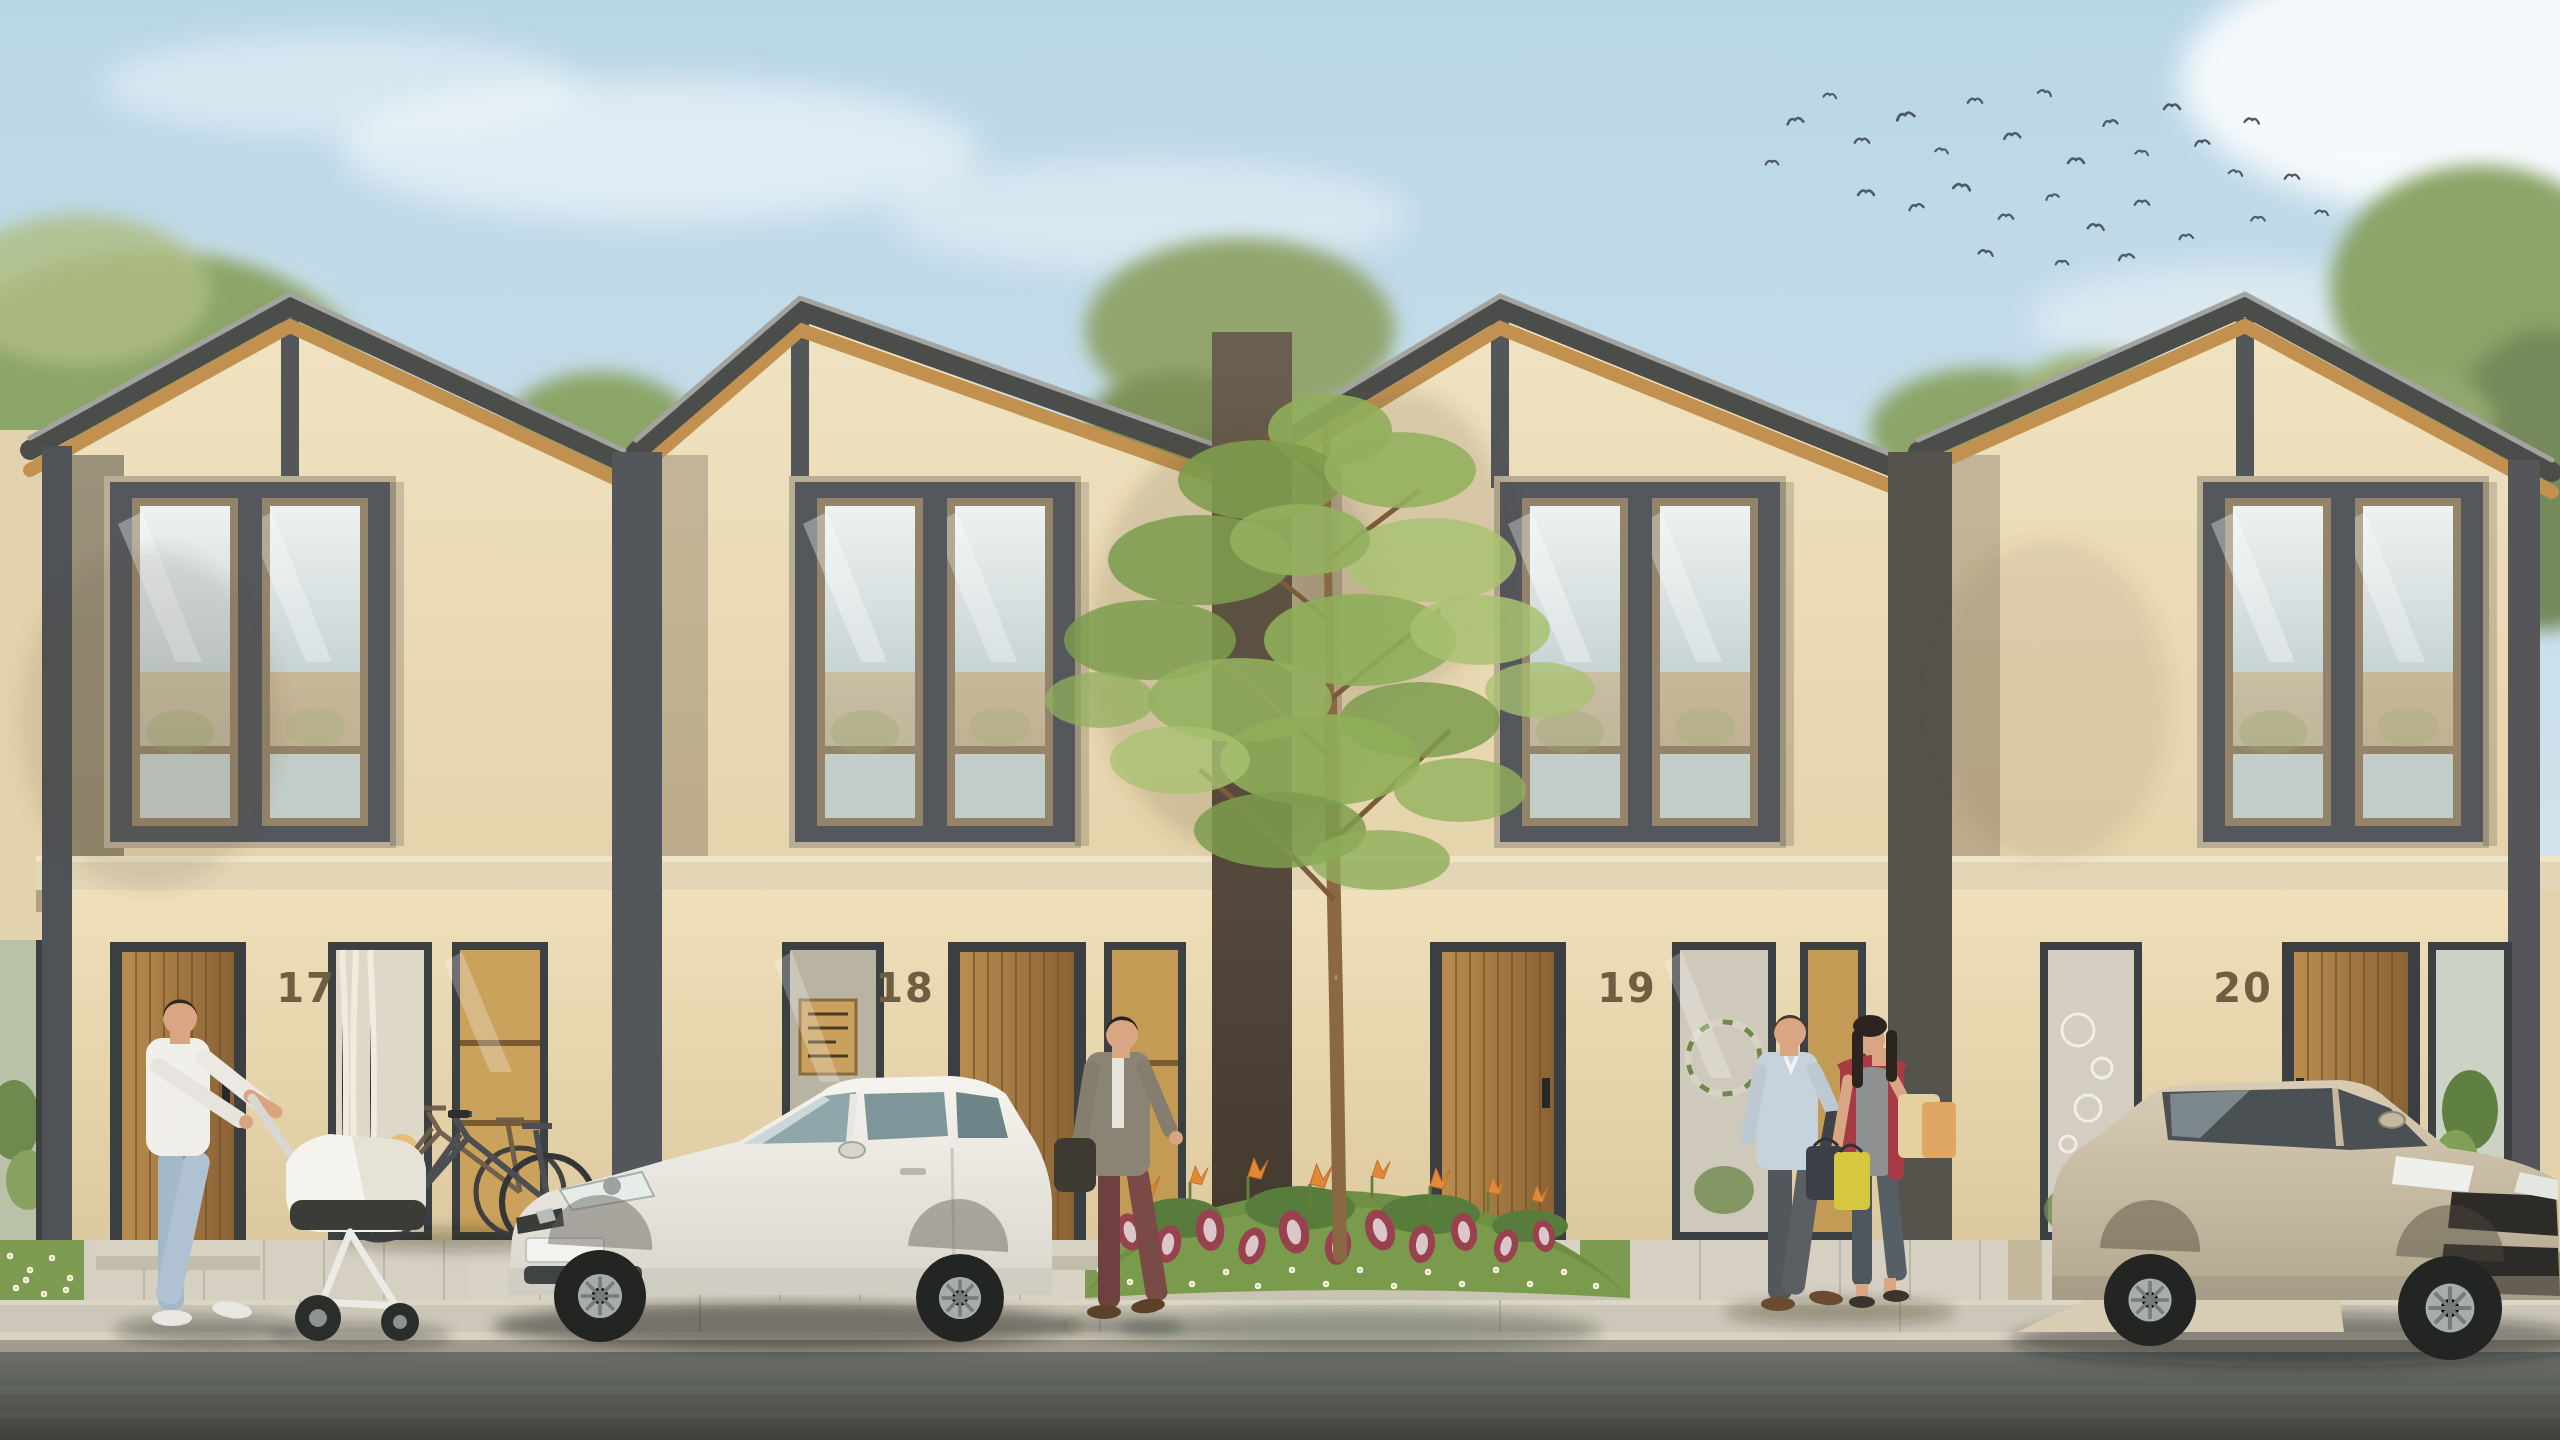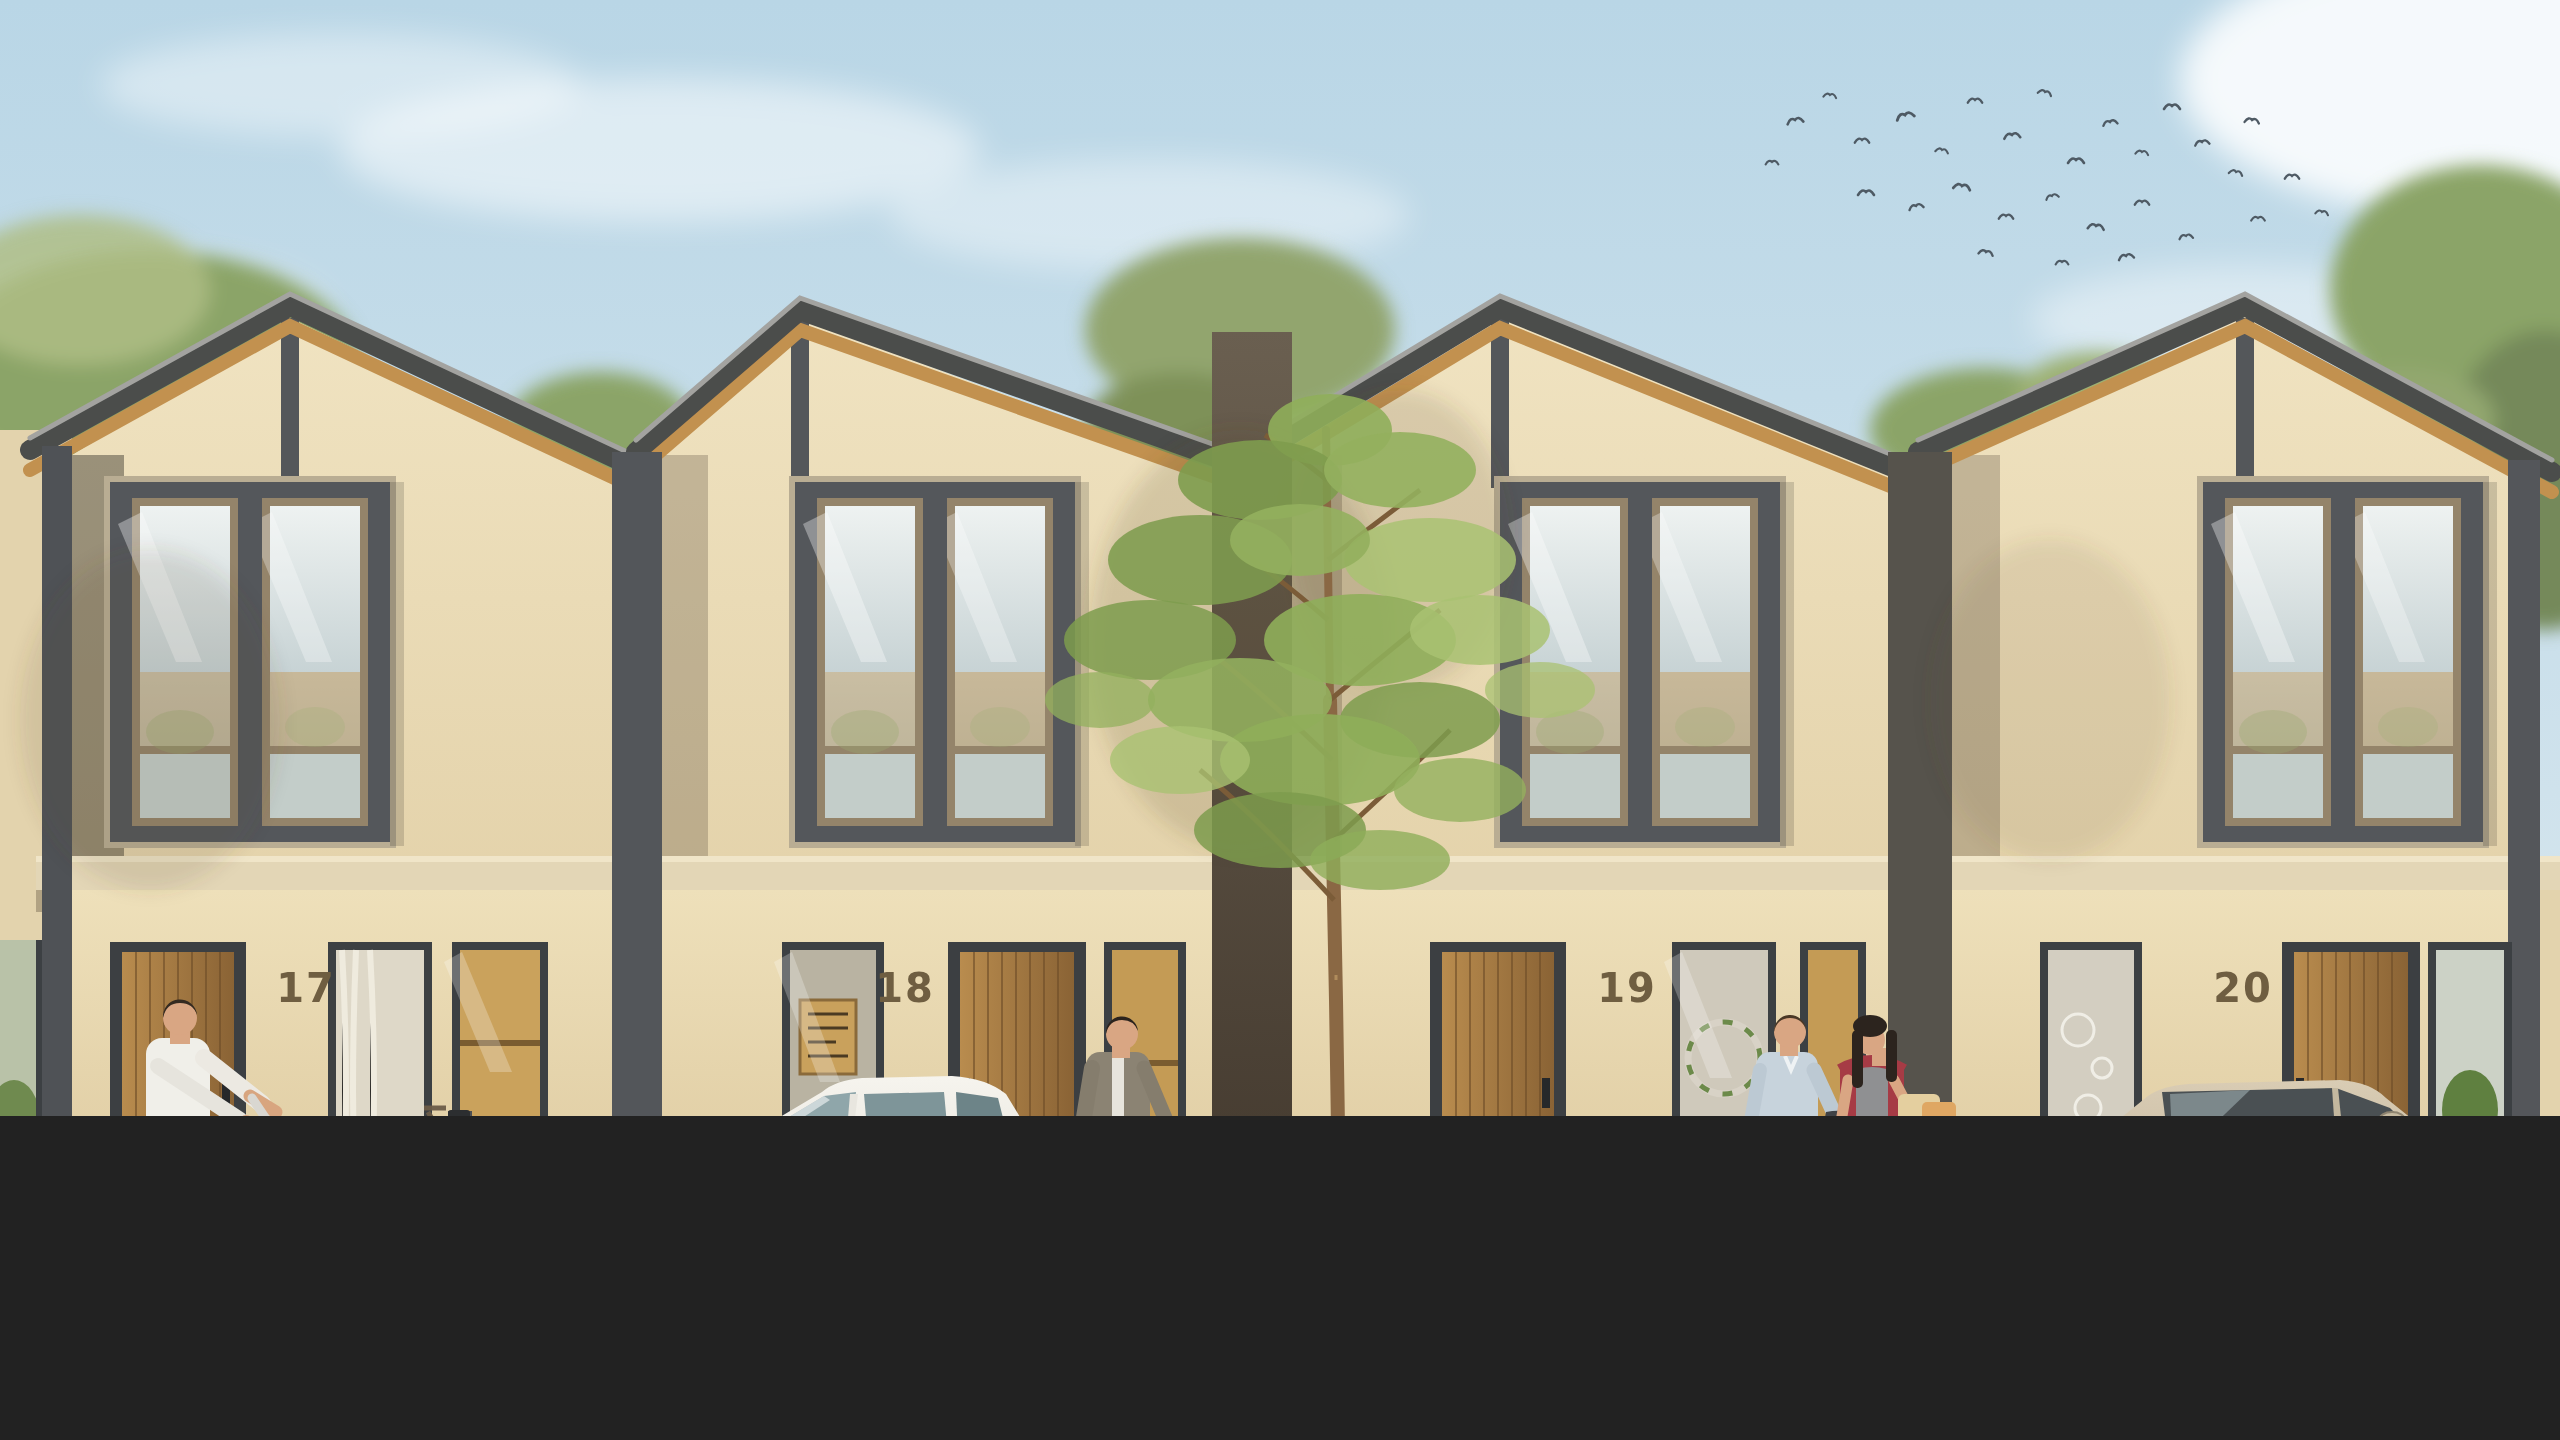--- a/index.html
+++ b/index.html
@@ -1,16 +1,16 @@
 <!DOCTYPE html>
 <html><head>
 <meta charset="utf-8">
 <style>
   html,body{margin:0;padding:0;background:#222;}
-  #stage{position:relative;width:2560px;height:1116px;overflow:hidden;}
+  #stage{position:relative;width:2560px;height:1440px;overflow:hidden;}
   svg{display:block;}
   text.house-num{font-family:"DejaVu Sans",sans-serif;font-weight:600;font-size:40px;fill:#6f5e41;letter-spacing:2px;}
 </style>
 </head>
 <body>
 
 <div id="stage">
 <svg width="2560" height="1440" viewBox="0 0 2560 1440" xmlns="http://www.w3.org/2000/svg">
   <defs>
     <linearGradient id="skyG" x1="0" y1="0" x2="0" y2="1">

